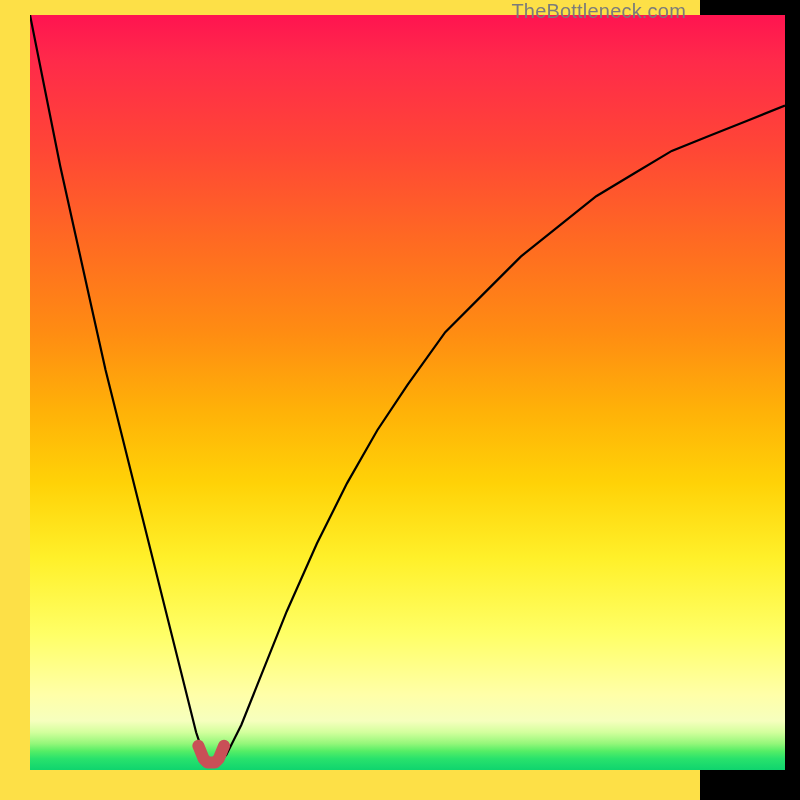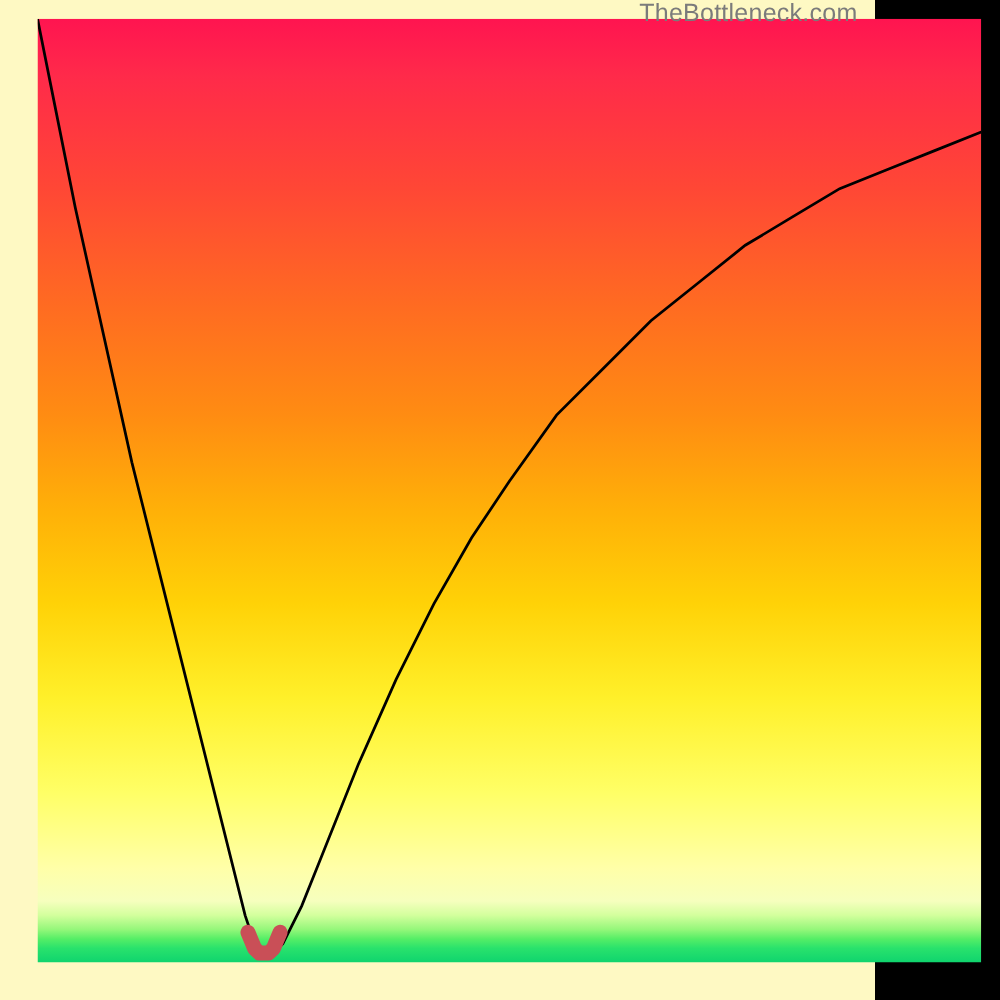--- a/index.html
+++ b/index.html
@@ -8,21 +8,21 @@
     width: 800px;
     height: 800px;
     overflow: hidden;
     background: #000;
     font-family: Arial, Helvetica, sans-serif;
   }
   .frame {
     position: absolute;
     left: 0; top: 0;
     width: 700px; height: 800px;
-    background: #fef9c3;
+    background: #fde047;
   }
   .plot {
     position: absolute;
     left: 30px;
     top: 15px;
     width: 755px;
     height: 755px;
     overflow: hidden;
   }
   .gradient {

